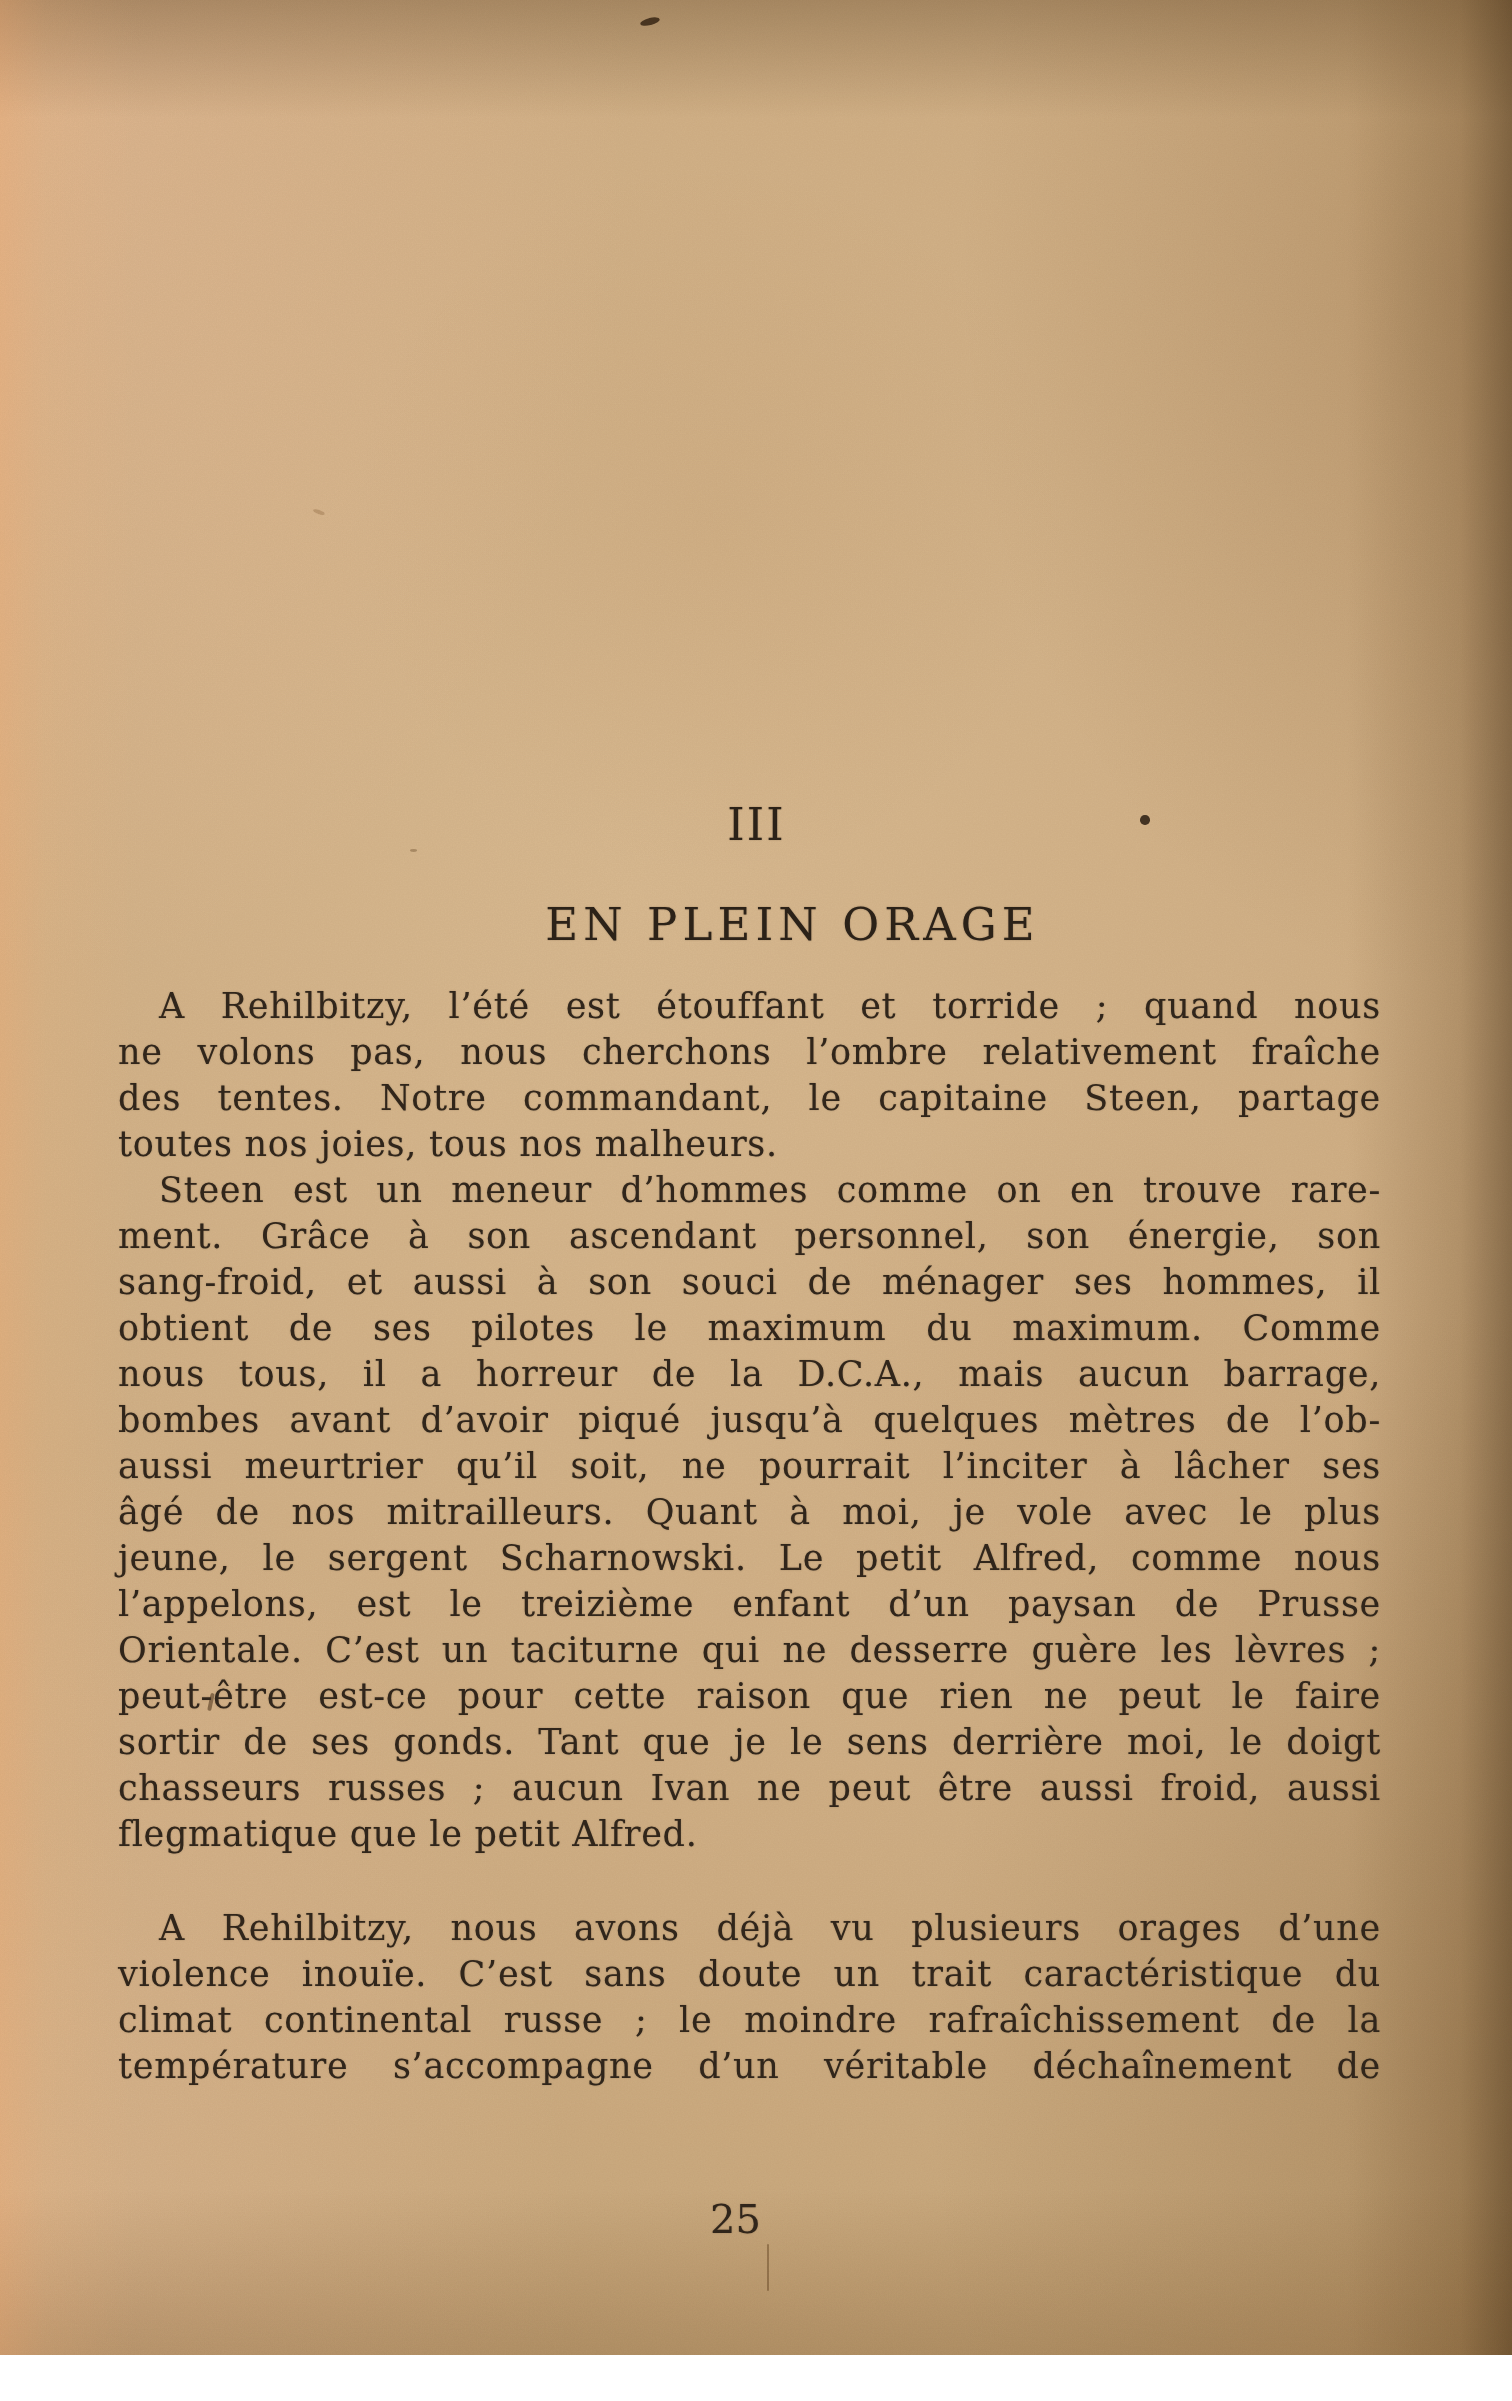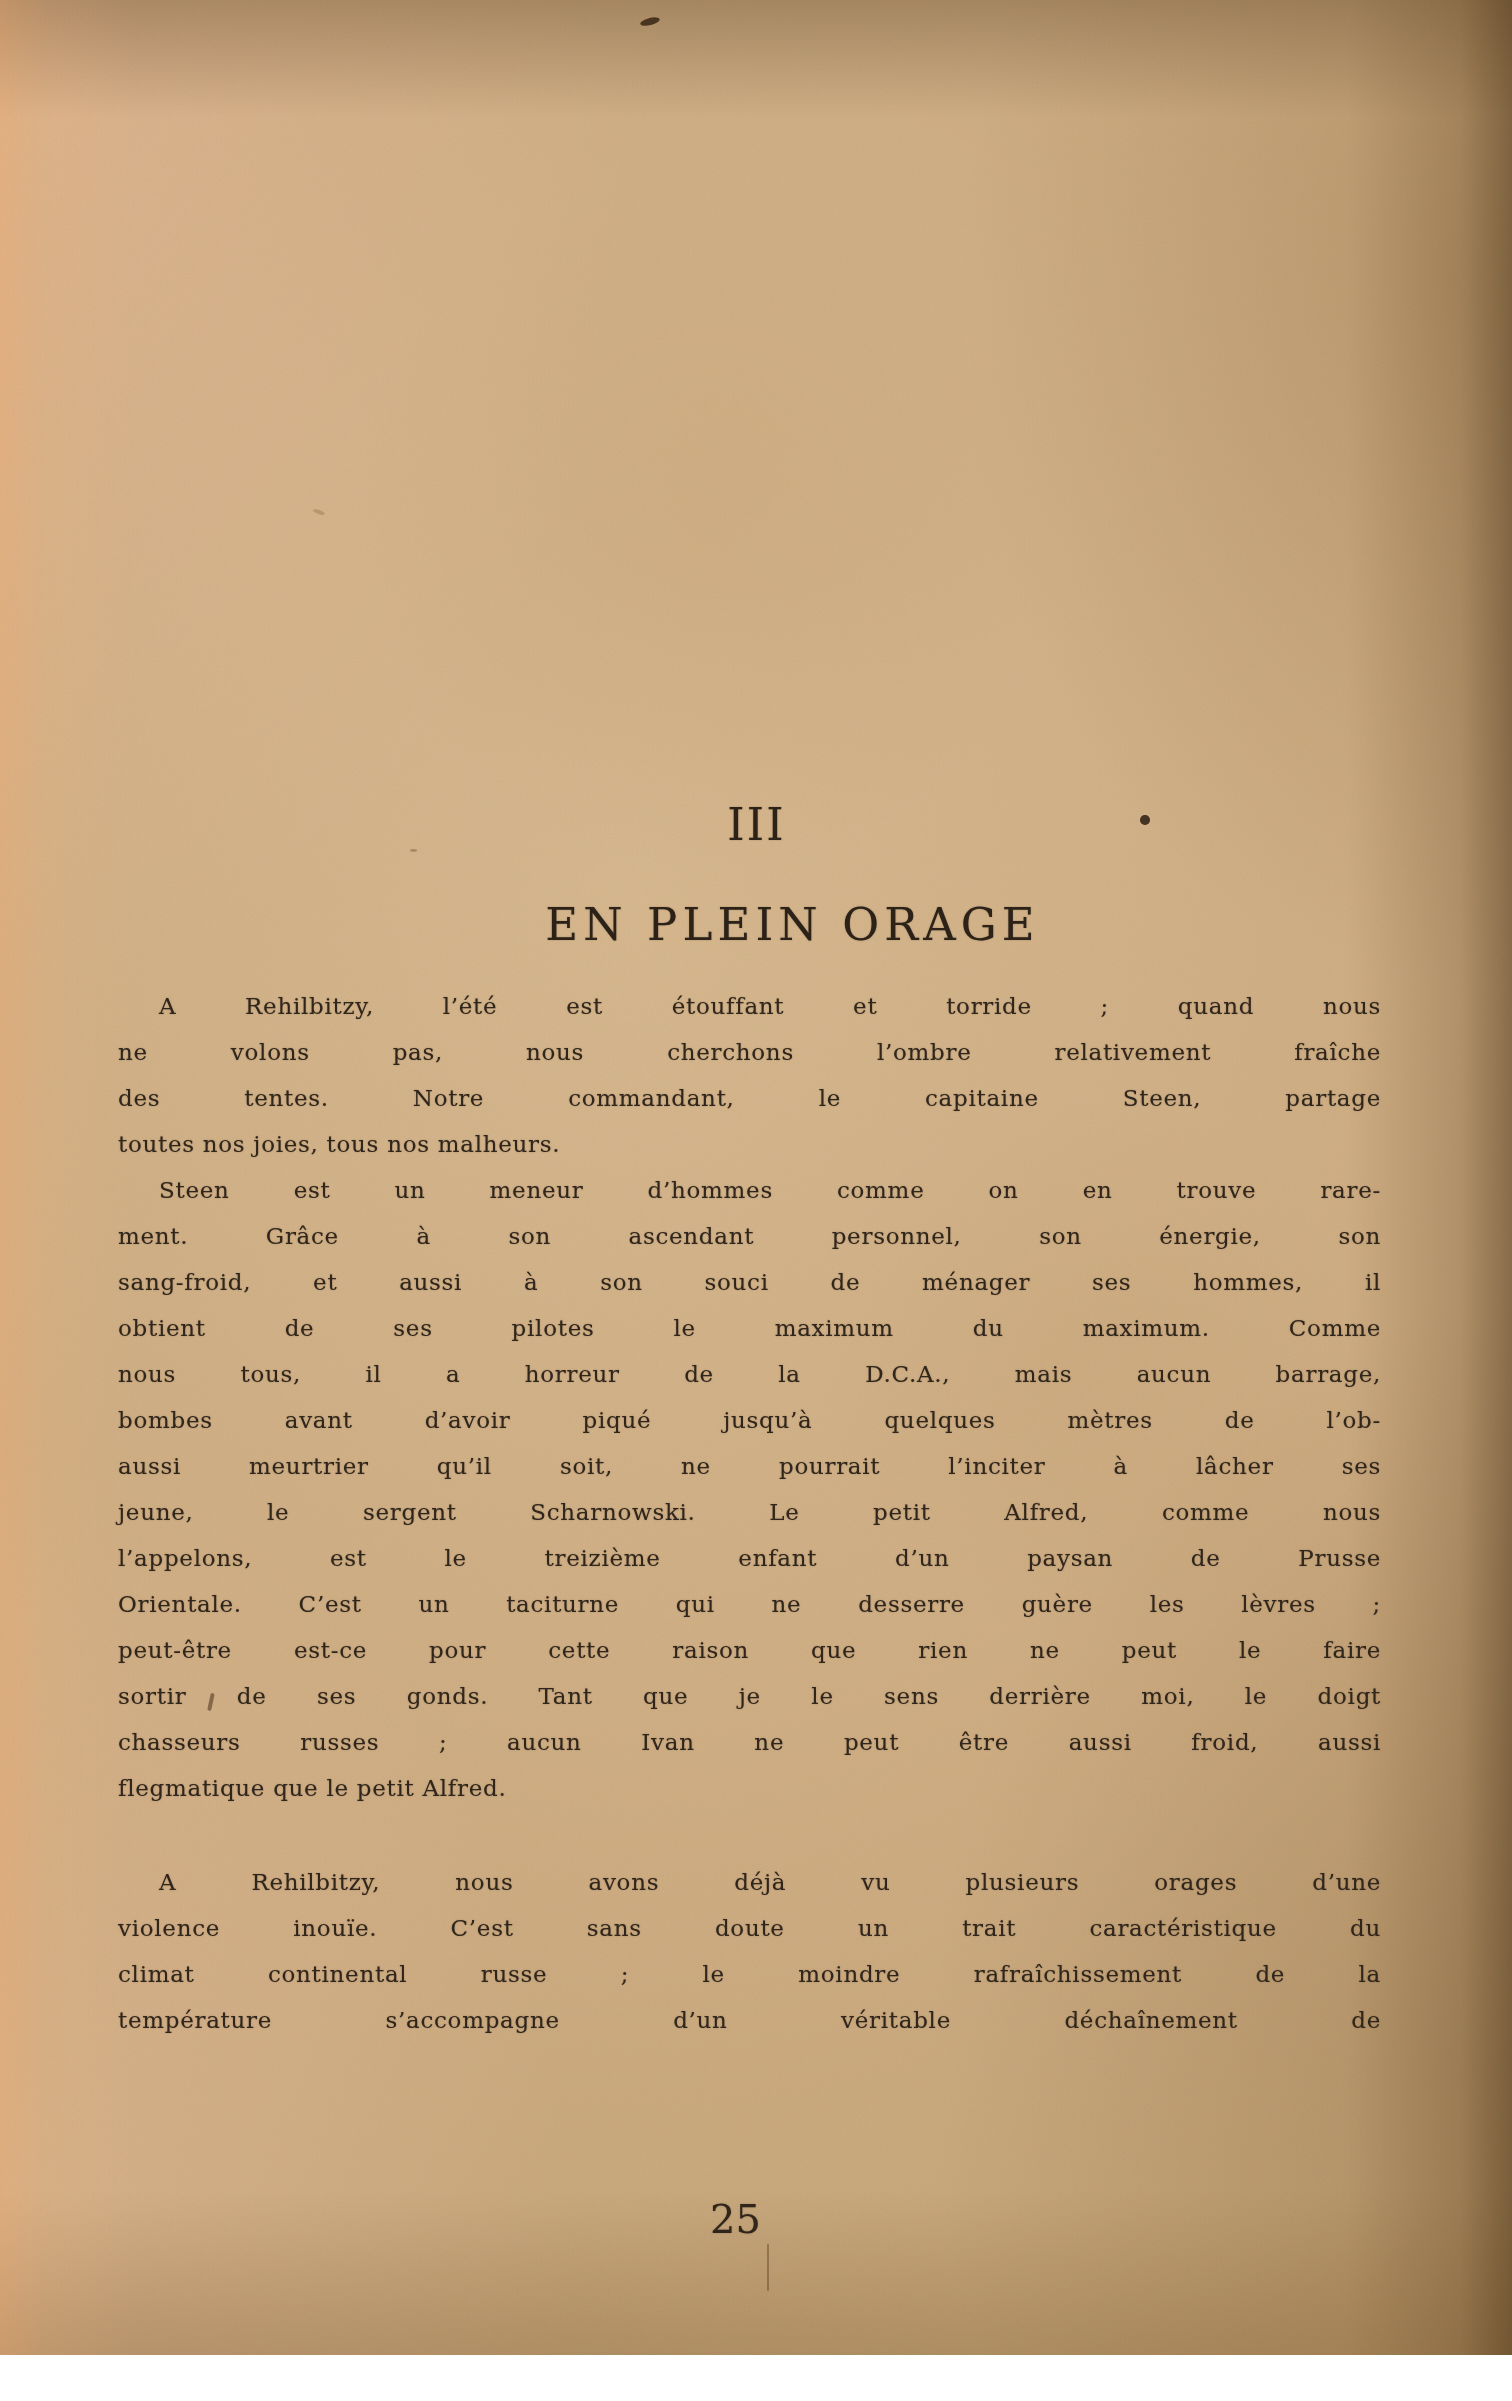--- a/index.html
+++ b/index.html
@@ -64,21 +64,21 @@
     letter-spacing: 5.1px;
     color: #2c2218;
     text-shadow: 0 0 1.5px rgba(44,34,24,0.40);
     padding-left: 36px;
   }
   .body-text {
     position: absolute;
     top: 983px;
     left: 118px;
     width: 1263px;
-    font-size: 23px;
+    font-size: 35px;
     letter-spacing: 0.7px;
     color: #31261b;
     text-shadow: 0 0 1.5px rgba(49,38,27,0.35);
   }
   .para { margin: 0; }
   .para.gap-before { margin-top: 48px; }
   .line {
     line-height: 46px;
     height: 46px;
     white-space: normal;
@@ -132,20 +132,21 @@
     </div>
 
     <div class="para">
       <div class="line first">Steen est un meneur d’hommes comme on en trouve rare-</div>
       <div class="line">ment. Grâce à son ascendant personnel, son énergie, son</div>
       <div class="line">sang-froid, et aussi à son souci de ménager ses hommes, il</div>
       <div class="line">obtient de ses pilotes le maximum du maximum. Comme</div>
       <div class="line">nous tous, il a horreur de la D.C.A., mais aucun barrage,</div>
       <div class="line">bombes avant d’avoir piqué jusqu’à quelques mètres de l’ob-</div>
       <div class="line">aussi meurtrier qu’il soit, ne pourrait l’inciter à lâcher ses</div>
+      <div class="line">âgé de nos mitrailleurs. Quant à moi, je vole avec le plus</div>
       <div class="line">jeune, le sergent Scharnowski. Le petit Alfred, comme nous</div>
       <div class="line">l’appelons, est le treizième enfant d’un paysan de Prusse</div>
       <div class="line">Orientale. C’est un taciturne qui ne desserre guère les lèvres ;</div>
       <div class="line">peut-être est-ce pour cette raison que rien ne peut le faire</div>
       <div class="line">sortir de ses gonds. Tant que je le sens derrière moi, le doigt</div>
       <div class="line">chasseurs russes ; aucun Ivan ne peut être aussi froid, aussi</div>
       <div class="line last">flegmatique que le petit Alfred.</div>
     </div>
 
     <div class="para gap-before">

